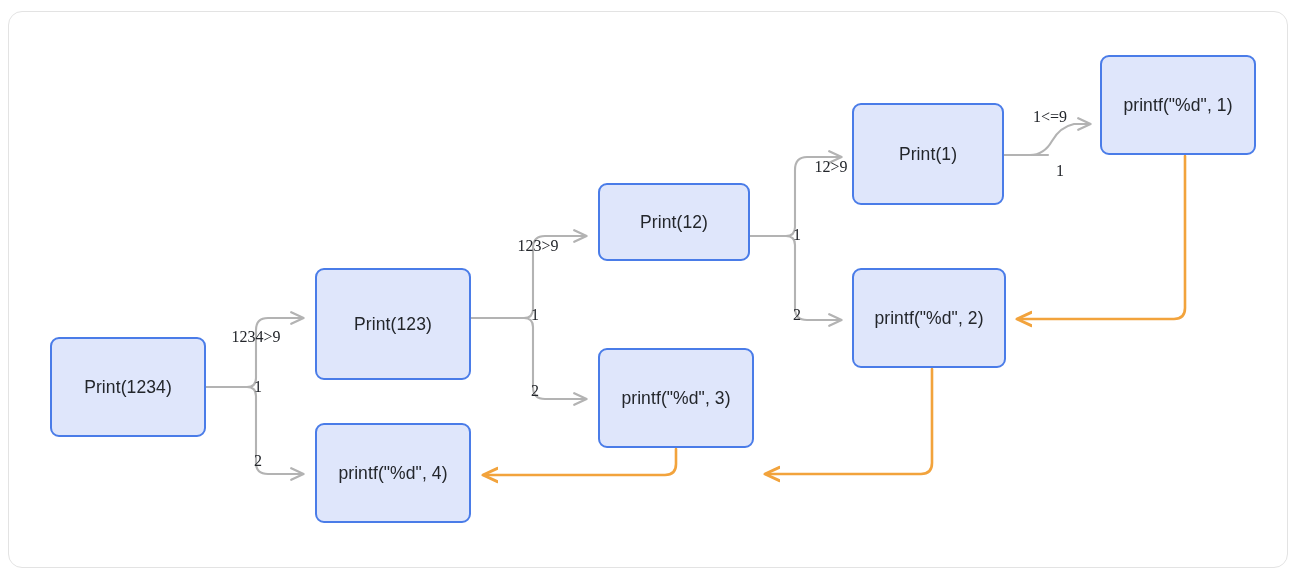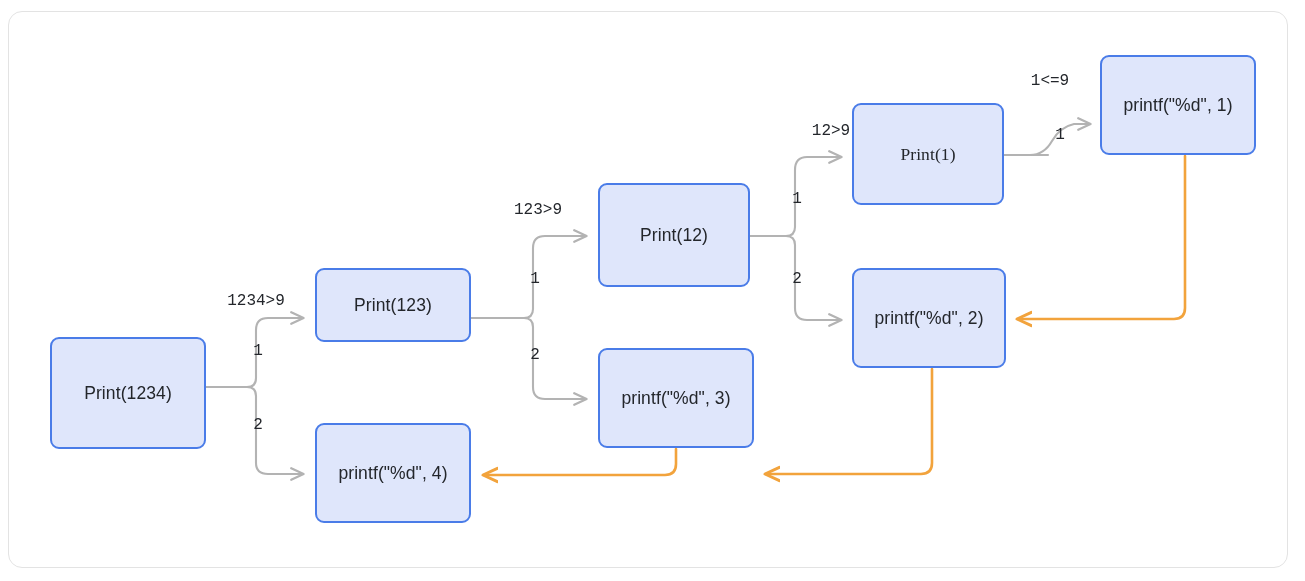--- a/index.html
+++ b/index.html
@@ -46,23 +46,24 @@
     color: #23262b;
     font-size: 17.5px;
     font-family: "Liberation Sans", sans-serif;
     letter-spacing: 0.1px;
     white-space: nowrap;
   }
   .edge-label {
     position: absolute;
     color: #23262b;
     font-size: 16px;
-    font-family: Liberation Mono, monospace;
+    font-family: Liberation Serif, serif;
     white-space: nowrap;
     transform: translate(-50%, -50%);
+    margin-top: 36px;
   }
 </style>
 </head>
 <body>
 
 <div id="canvas">
 
   <div id="frame"></div>
 
   <svg id="svg-layer" viewBox="0 0 1305 581" xmlns="http://www.w3.org/2000/svg">
@@ -96,36 +97,36 @@
       <path d="M 1030 155 Q 1044 155 1052 141 Q 1060 127 1074 124 L 1090 124" marker-end="url(#gray-arrow)"></path>
     </g>
 
     <g stroke="#f2a33c" stroke-width="2.6" fill="none" stroke-linecap="round" stroke-linejoin="round">
       <path d="M 1185 156 L 1185 308 Q 1185 319 1174 319 L 1018 319" marker-end="url(#orange-arrow)"></path>
       <path d="M 932 369 L 932 463 Q 932 474 921 474 L 766 474" marker-end="url(#orange-arrow)"></path>
       <path d="M 676 449 L 676 464 Q 676 475 665 475 L 484 475" marker-end="url(#orange-arrow)"></path>
     </g>
   </svg>
 
-  <div class="node" style="left:50px; top:337px; width:156px; height:112px;">
+  <div class="node" style="left:50px; top:337px; width:156px; height:100px;">
     <span>Print(1234)</span>
   </div>
-  <div class="node" style="left:315px; top:268px; width:156px; height:74px;">
+  <div class="node" style="left:315px; top:268px; width:156px; height:112px;">
     <span>Print(123)</span>
   </div>
   <div class="node" style="left:315px; top:423px; width:156px; height:100px;">
     <span>printf("%d", 4)</span>
   </div>
-  <div class="node" style="left:598px; top:183px; width:152px; height:104px;">
+  <div class="node" style="left:598px; top:183px; width:152px; height:78px;">
     <span>Print(12)</span>
   </div>
   <div class="node" style="left:598px; top:348px; width:156px; height:100px;">
     <span>printf("%d", 3)</span>
   </div>
-  <div class="node" style="left:852px; top:103px; width:152px; height:102px;font-family:Liberation Serif, serif;">
+  <div class="node" style="left:852px; top:103px; width:152px; height:102px;">
     <span>Print(1)</span>
   </div>
   <div class="node" style="left:852px; top:268px; width:154px; height:100px;">
     <span>printf("%d", 2)</span>
   </div>
   <div class="node" style="left:1100px; top:55px; width:156px; height:100px;">
     <span>printf("%d", 1)</span>
   </div>
 
   <div class="edge-label" style="left:256px; top:301px;">1234&gt;9</div>

